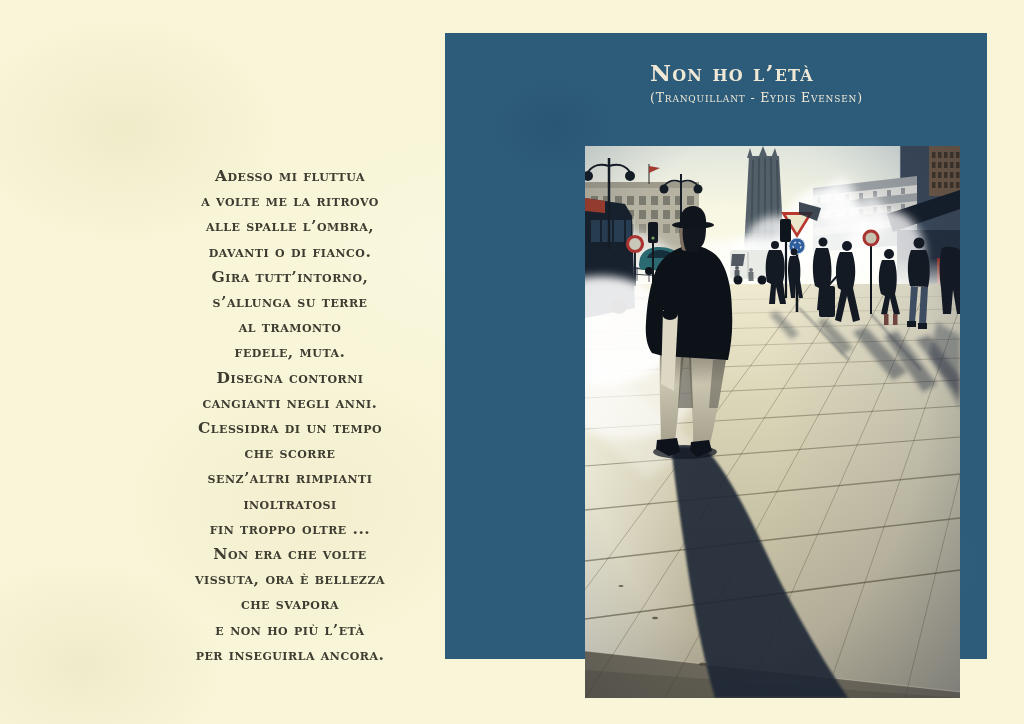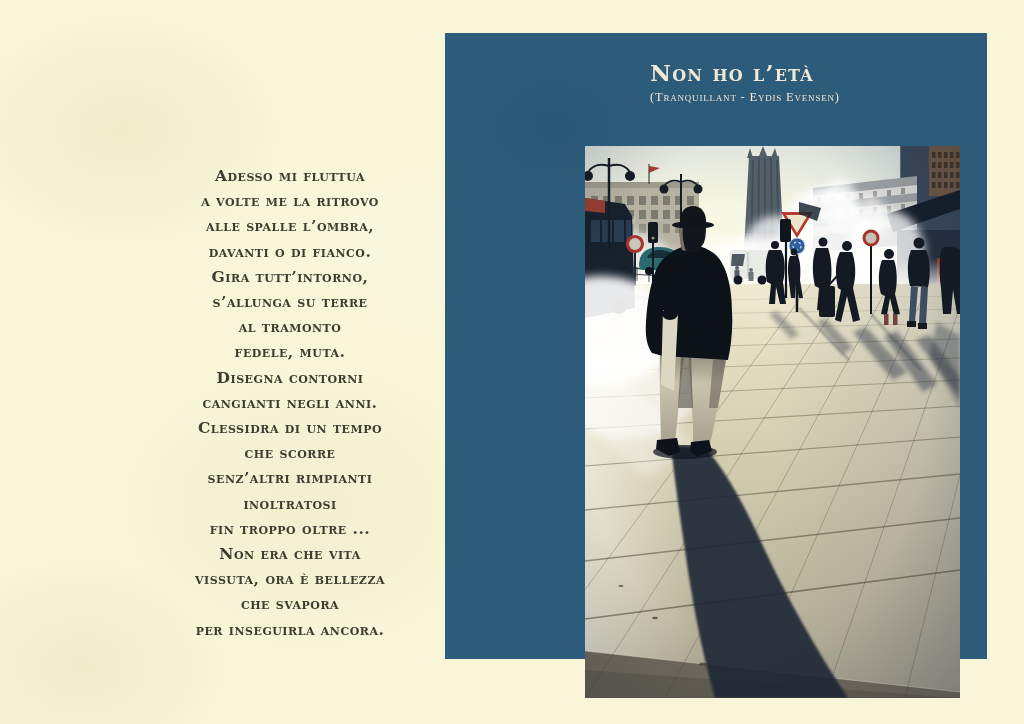--- a/index.html
+++ b/index.html
@@ -39,21 +39,21 @@
   .title-block{
     position:absolute;left:205px;top:26px;width:310px;
     color:var(--ivory);
   }
   .title-block h1{
     margin:0;font-size:23px;font-weight:700;
     font-variant:small-caps;letter-spacing:1.2px;line-height:28px;
   }
   .title-block p{
     margin:3px 0 0 0;font-size:12.5px;font-weight:400;
-    font-variant:small-caps;letter-spacing:.8px;font-family:Liberation Serif, serif;
+    font-variant:small-caps;letter-spacing:.8px;
   }
   
   .photo{
     position:absolute;left:585px;top:146px;width:375px;height:552px;margin:0;
     line-height:0;
   }
   .photo svg{display:block;}
 </style>
 </head>
 <body>
@@ -70,23 +70,24 @@
         <div class="poem-line">s’allunga su terre</div>
         <div class="poem-line">al tramonto</div>
         <div class="poem-line">fedele, muta.</div>
         <div class="poem-line">Disegna contorni</div>
         <div class="poem-line">cangianti negli anni.</div>
         <div class="poem-line">Clessidra di un tempo</div>
         <div class="poem-line">che scorre</div>
         <div class="poem-line">senz’altri rimpianti</div>
         <div class="poem-line">inoltratosi</div>
         <div class="poem-line">fin troppo oltre ...</div>
-        <div class="poem-line">Non era che vita</div>
+        <div class="poem-line">Non era che volte</div>
         <div class="poem-line">vissuta, ora è bellezza</div>
         <div class="poem-line">che svapora</div>
+        <div class="poem-line">e non ho più l’età</div>
         <div class="poem-line">per inseguirla ancora.</div>
       </div>
   </section>
 
   <section class="accent-panel">
     <header class="title-block">
       <h1>Non ho l’età</h1>
       <p>(Tranquillant - Eydis Evensen)</p>
     </header>
   </section>

